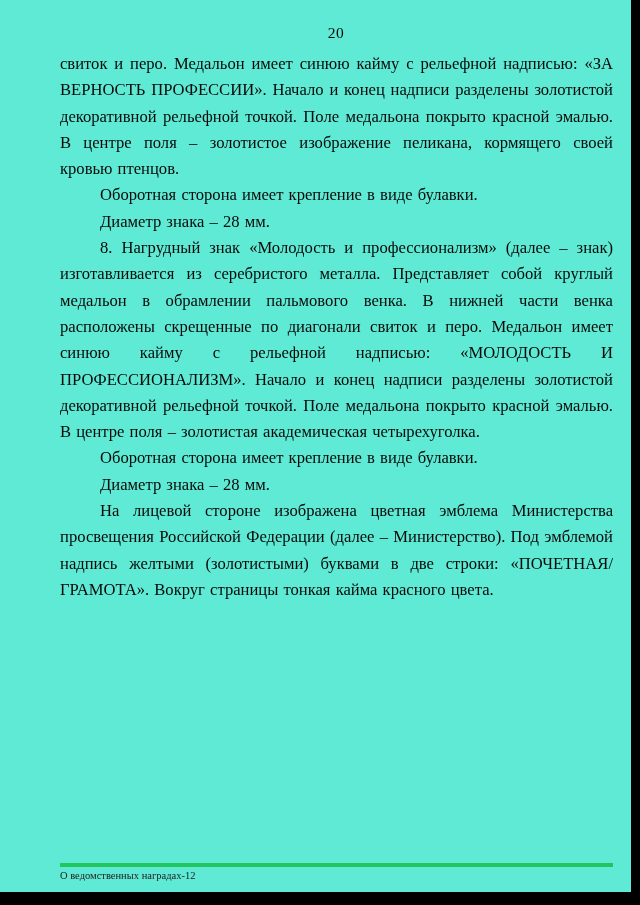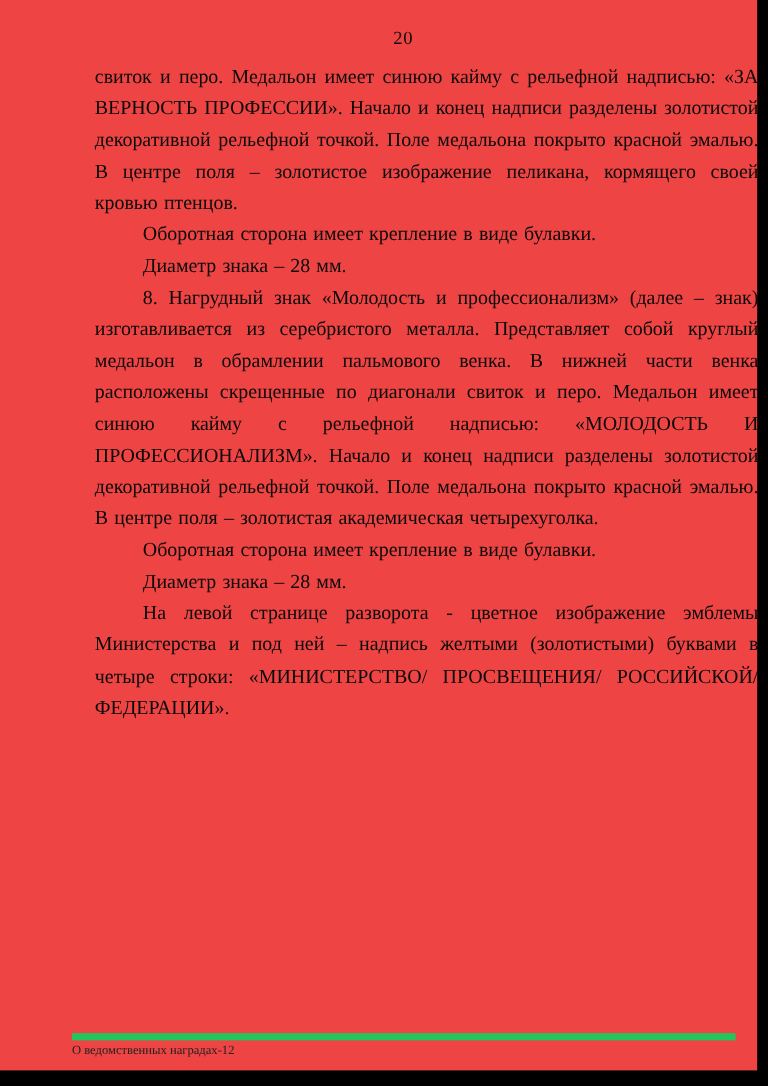--- a/index.html
+++ b/index.html
@@ -4,21 +4,21 @@
 <style>
   html, body {
     margin: 0;
     padding: 0;
     background: #e8e8e8;
   }
   .page {
     position: relative;
     width: 640px;
     height: 905px;
-    background: #ef4444;
+    background: #5eead4;
     font-family: "Liberation Serif", serif;
     color: #0a0a0a;
     overflow: hidden;
     box-sizing: border-box;
   }
   .page-number {
     position: absolute;
     top: 24px;
     left: 60px;
     width: 552px;
@@ -28,38 +28,37 @@
   }
   .body-text {
     position: absolute;
     top: 51px;
     left: 60px;
     width: 553px;
     font-size: 16.6px;
     line-height: 26.3px;
     text-align: justify;
     word-spacing: 1px;
-    margin-left: 19px;
   }
   .body-text p {
     margin: 0;
     padding: 0;
     text-indent: 40px;
   }
   .body-text p.no-indent {
     text-indent: 0;
   }
   .footer-note {
     position: absolute;
     left: 60px;
     bottom: 24px;
     width: 553px;
     font-size: 10.5px;
     color: #222;
-    border-top: 6px solid #22c55e;
+    border-top: 4px solid #22c55e;
     padding-top: 3px;
   }
   .scan-edge-right {
     position: absolute;
     top: 0;
     right: 0;
     width: 9px;
     height: 100%;
     background: #000;
   }
@@ -79,21 +78,21 @@
 
   <div class="page-number">20</div>
 
   <div class="body-text">
     <p class="no-indent">свиток и перо. Медальон имеет синюю кайму с рельефной надписью: «ЗА ВЕРНОСТЬ ПРОФЕССИИ». Начало и конец надписи разделены золотистой декоративной рельефной точкой. Поле медальона покрыто красной эмалью. В центре поля – золотистое изображение пеликана, кормящего своей кровью птенцов.</p>
     <p>Оборотная сторона имеет крепление в виде булавки.</p>
     <p>Диаметр знака – 28 мм.</p>
     <p>8. Нагрудный знак «Молодость и профессионализм» (далее – знак) изготавливается из серебристого металла. Представляет собой круглый медальон в обрамлении пальмового венка. В нижней части венка расположены скрещенные по диагонали свиток и перо. Медальон имеет синюю кайму с рельефной надписью: «МОЛОДОСТЬ И ПРОФЕССИОНАЛИЗМ». Начало и конец надписи разделены золотистой декоративной рельефной точкой. Поле медальона покрыто красной эмалью. В центре поля – золотистая академическая четырехуголка.</p>
     <p>Оборотная сторона имеет крепление в виде булавки.</p>
     <p>Диаметр знака – 28 мм.</p>
-    <p>На левой странице разворота - цветное изображение эмблемы Министерства и под ней – надпись желтыми (золотистыми) буквами в четыре строки: «МИНИСТЕРСТВО/ ПРОСВЕЩЕНИЯ/ РОССИЙСКОЙ/ ФЕДЕРАЦИИ».</p>
+    <p>На лицевой стороне изображена цветная эмблема Министерства просвещения Российской Федерации (далее – Министерство). Под эмблемой надпись желтыми (золотистыми) буквами в две строки: «ПОЧЕТНАЯ/ ГРАМОТА». Вокруг страницы тонкая кайма красного цвета.</p>
   </div>
 
   <div class="footer-note">О ведомственных наградах-12</div>
 
   <div class="scan-edge-right"></div>
   <div class="scan-edge-bottom"></div>
 
 </div>
 
 </body></html>

